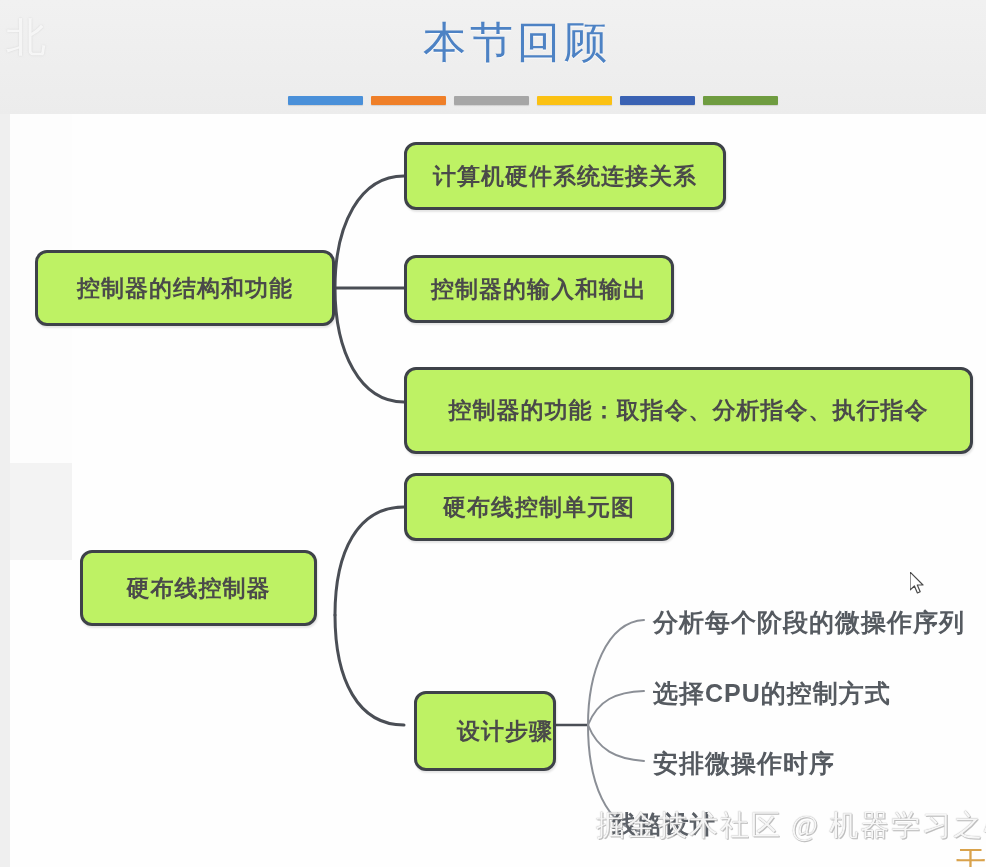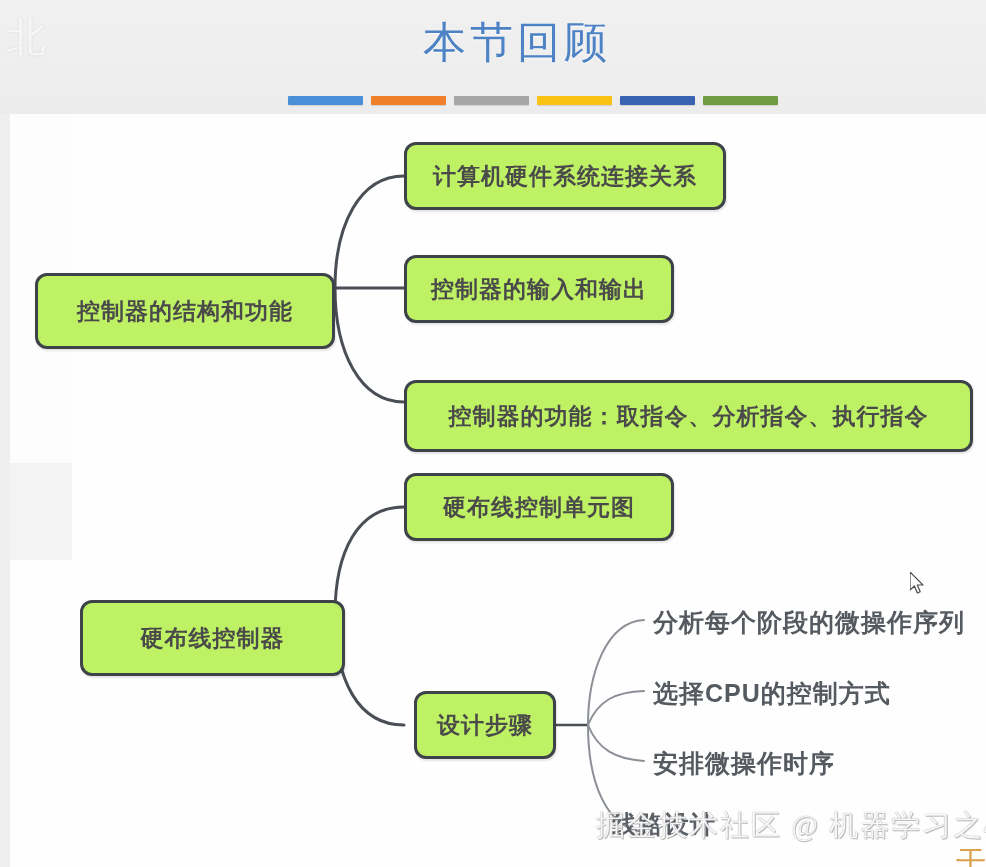--- a/index.html
+++ b/index.html
@@ -106,21 +106,21 @@
     border-radius: 12px;
     display: flex;
     align-items: center;
     justify-content: center;
     color: #4a4a4a;
     font-weight: bold;
     letter-spacing: 1px;
     white-space: nowrap;
     box-shadow: 1px 2px 2px rgba(0,0,0,0.10);
   }
-  .node.root    { font-size: 23px; margin-top: 23px; }
+  .node.root    { font-size: 23px; }
   .node.branch  { font-size: 23px; }
 
   .leaf-label {
     position: absolute;
     color: #555a60;
     font-size: 25px;
     font-weight: bold;
     letter-spacing: 1px;
     white-space: nowrap;
   }
@@ -221,37 +221,37 @@
   </svg>
 
   <div class="node root" style="left: 25px; top: 136px; width: 300px; height: 76px; border-color: rgb(62, 66, 73); color: rgb(74, 74, 74);">
     <span>控制器的结构和功能</span>
   </div>
 
   <div class="node branch" style="left: 394px; top: 28px; width: 322px; height: 68px; border-color: rgb(62, 66, 73); color: rgb(74, 74, 74);">
     <span>计算机硬件系统连接关系</span>
   </div>
 
-  <div class="node branch" style="left: 394px; top: 266px; width: 569px; height: 72px; border-color: rgb(62, 66, 73); color: rgb(74, 74, 74);">
+  <div class="node branch" style="left: 394px; top: 253px; width: 569px; height: 87px; border-color: rgb(62, 66, 73); color: rgb(74, 74, 74);">
     <span>控制器的功能：取指令、分析指令、执行指令</span>
   </div>
 
   <div class="node branch" style="left: 394px; top: 141px; width: 270px; height: 68px; border-color: rgb(62, 66, 73); color: rgb(74, 74, 74);">
       <span id="b13">控制器的输入和输出</span>
     </div>
 
-  <div class="node root" style="left: 70px; top: 463px; width: 265px; height: 76px; border-color: rgb(62, 66, 73); color: rgb(74, 74, 74);">
+  <div class="node root" style="left: 70px; top: 436px; width: 237px; height: 76px; border-color: rgb(62, 66, 73); color: rgb(74, 74, 74);">
     <span>硬布线控制器</span>
   </div>
 
   <div class="node branch" style="left: 394px; top: 359px; width: 270px; height: 68px; border-color: rgb(62, 66, 73); color: rgb(74, 74, 74);">
     <span>硬布线控制单元图</span>
   </div>
 
-  <div class="node branch" style="left: 404px; top: 577px; width: 142px; height: 68px; border-color: rgb(62, 66, 73); color: rgb(74, 74, 74);">
+  <div class="node branch" style="left: 404px; top: 577px; width: 142px; height: 80px; border-color: rgb(62, 66, 73); color: rgb(74, 74, 74); justify-content: flex-end;">
     <span>设计步骤</span>
   </div>
 
   <div class="leaf-label" style="left:643px; top:492px;">分析每个阶段的微操作序列</div>
   <div class="leaf-label" style="left:643px; top:563px;">选择CPU的控制方式</div>
   <div class="leaf-label" style="left:643px; top:633px;">安排微操作时序</div>
 </div>
 
 <div style="position:absolute; left:0; top:0; width:0; height:0; overflow:hidden;">
   

